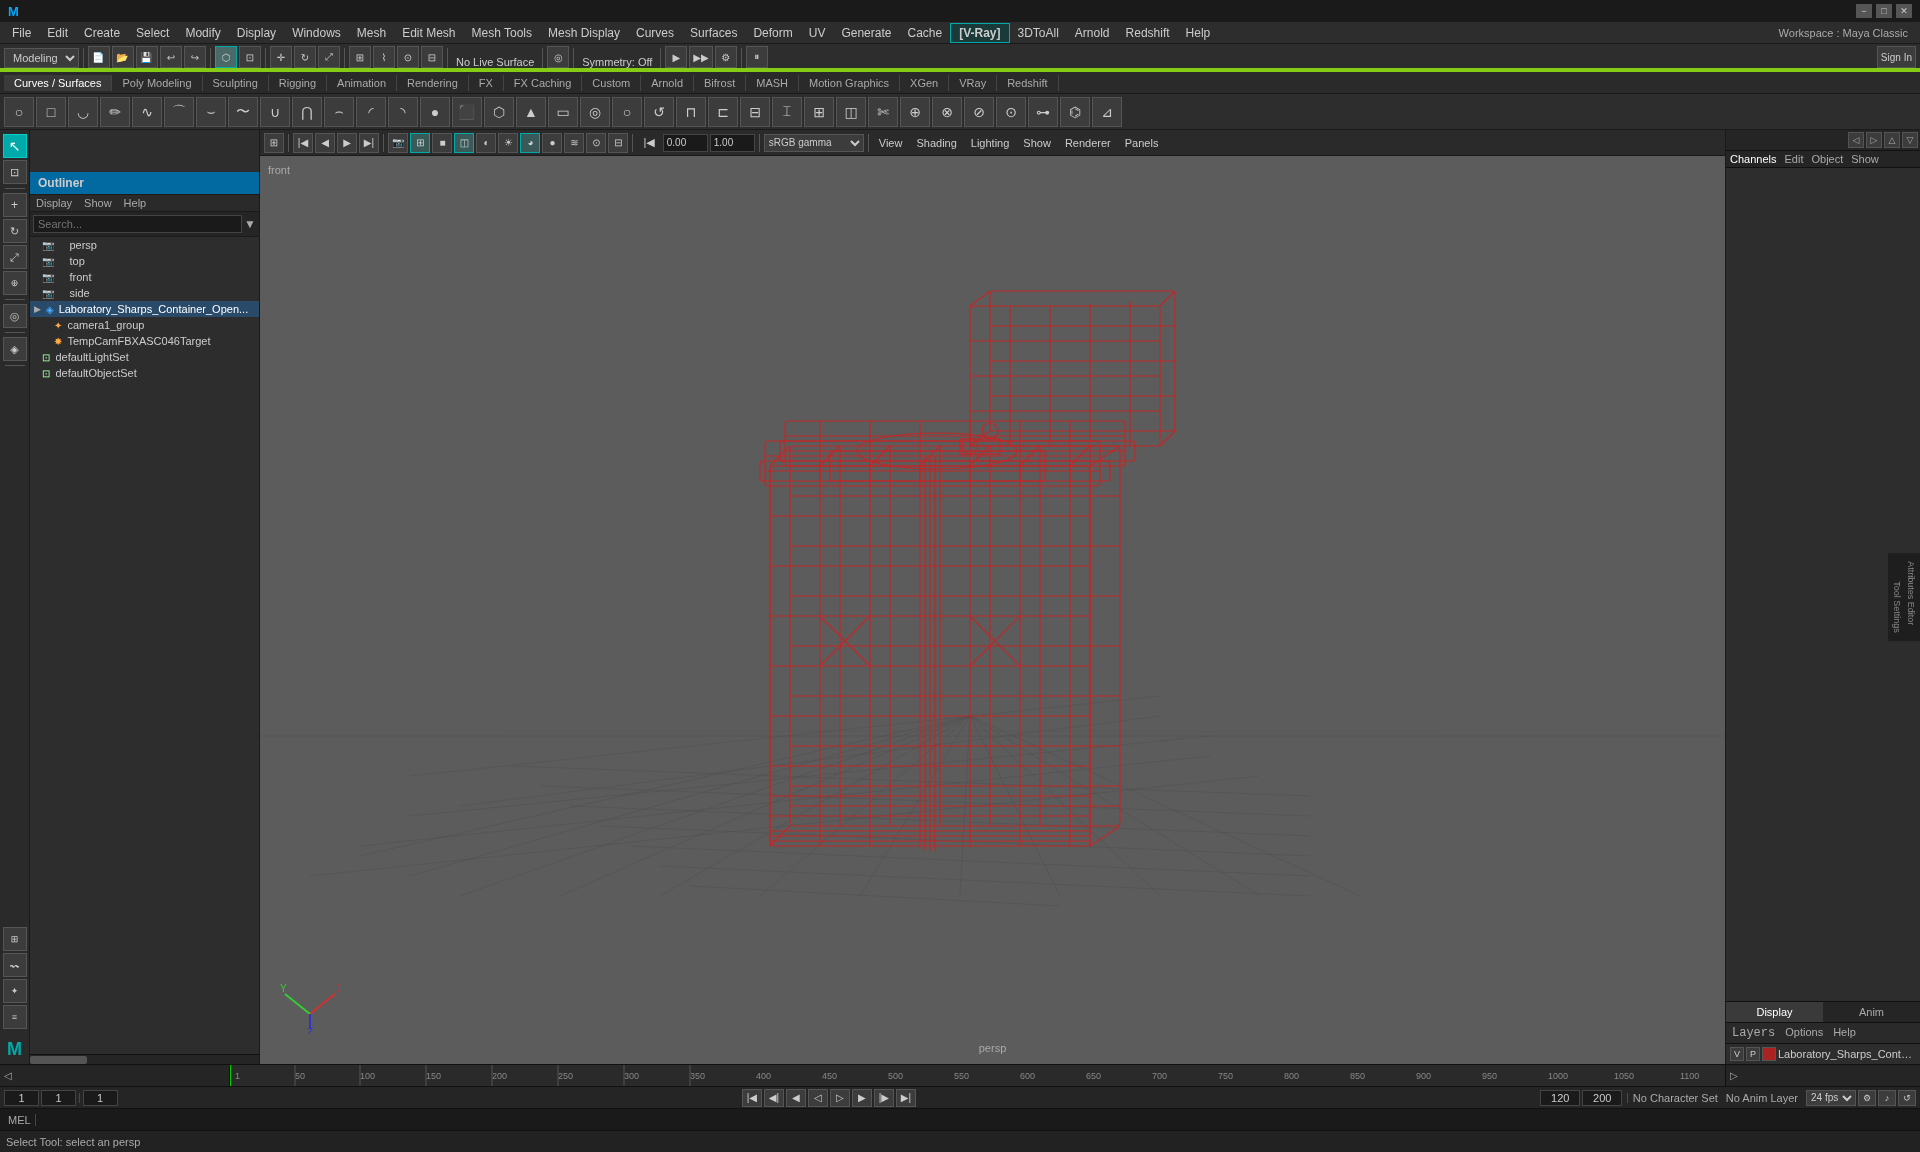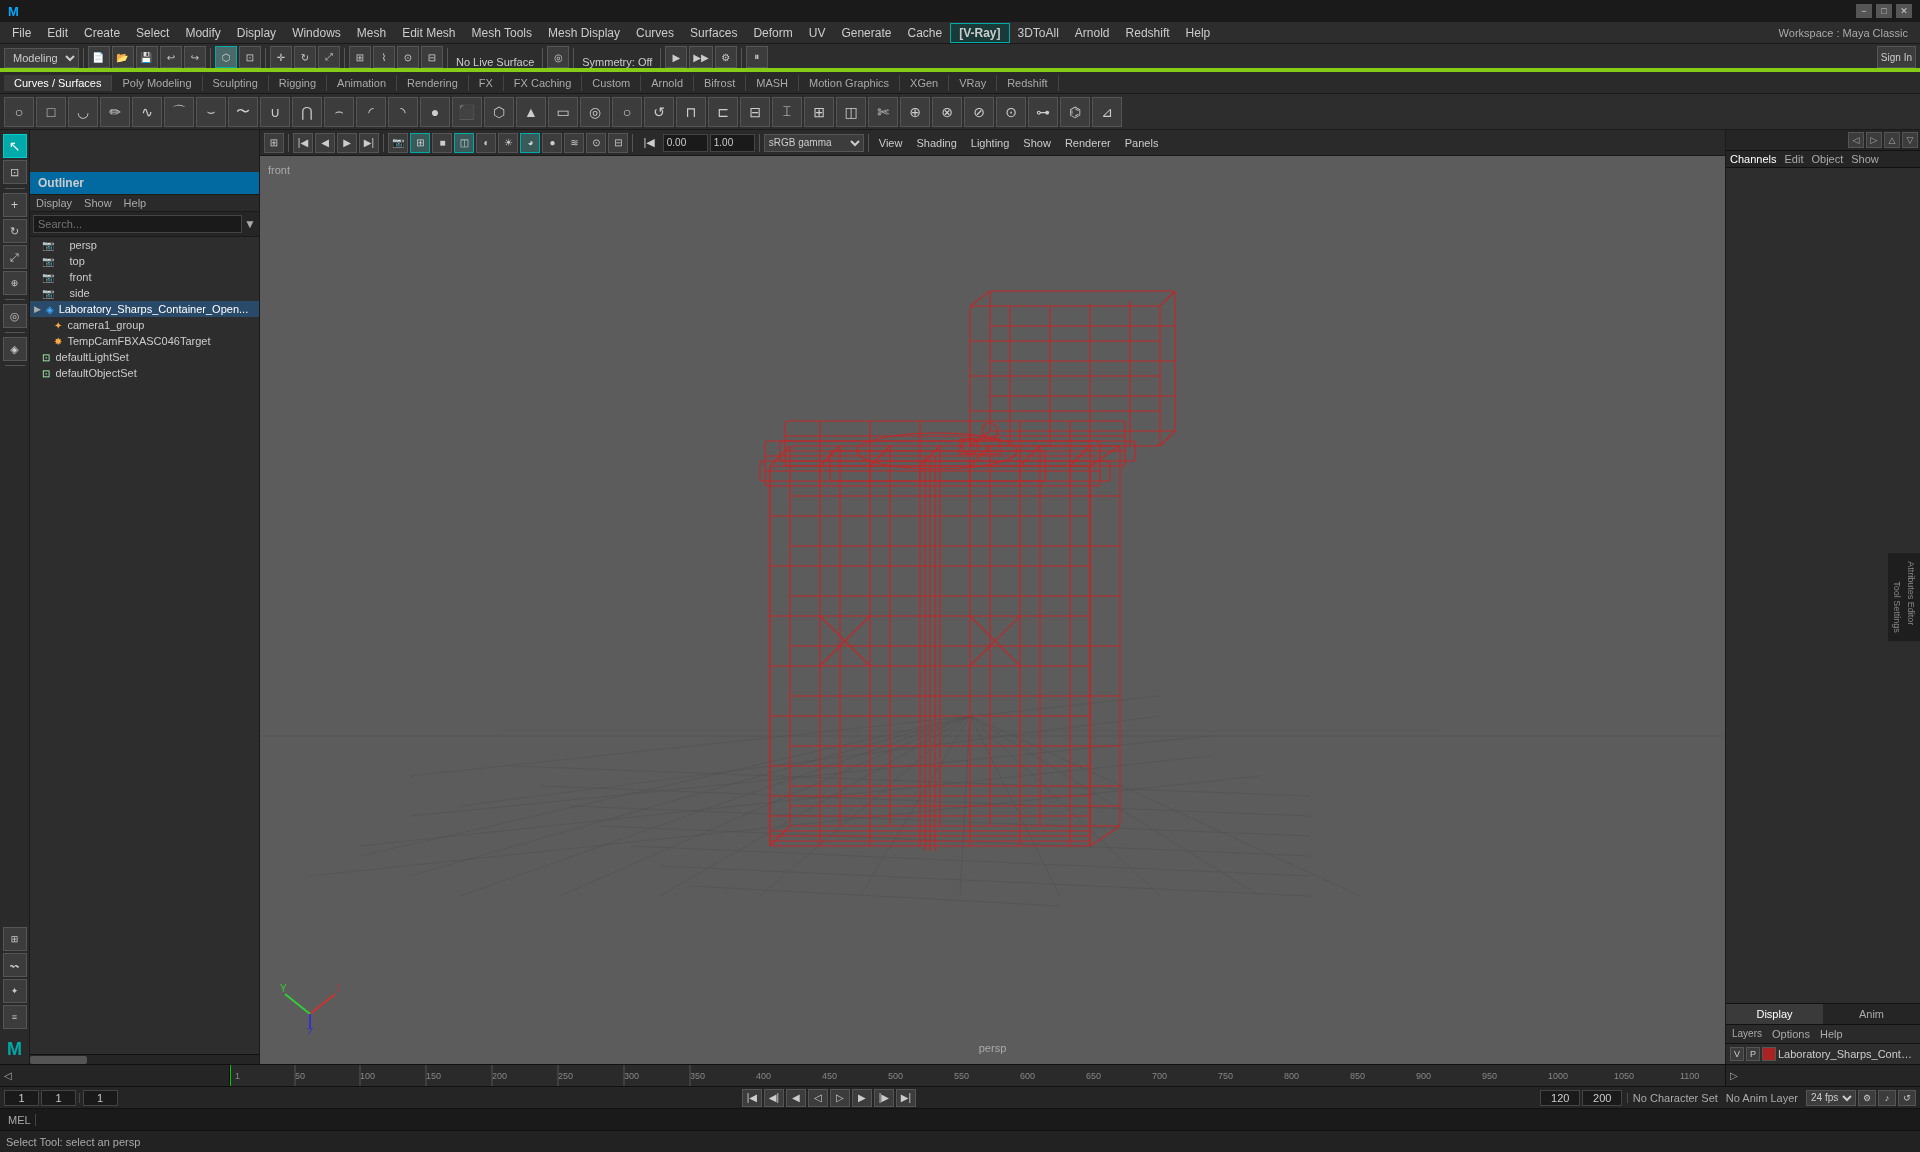--- a/index.html
+++ b/index.html
@@ -552,21 +552,21 @@
 
     <div style="flex:1; background:#2d2d2d;">
     </div>
 
     <div id="layer-tabs" style="display:flex; background:#252525; border-top:1px solid #111; border-bottom:1px solid #111;">
       <span style="flex:1; text-align:center; padding:4px; font-size:11px; cursor:pointer; color:#fff; background:#3a3a3a;">Display</span>
       <span style="flex:1; text-align:center; padding:4px; font-size:11px; cursor:pointer; color:#aaa;">Anim</span>
     </div>
 
     <div id="layer-menubar" style="display:flex; background:#2a2a2a; padding:2px; gap:2px; border-bottom:1px solid #111;">
-      <span style="font-size:10px; color:#aaa; padding:1px 4px; cursor:pointer;">Layers</span>
+      <span style="font-size:12px; color:#aaa; padding:1px 4px; cursor:pointer;font-family:Liberation Mono, monospace;">Layers</span>
       <span style="font-size:11px; color:#aaa; padding:1px 4px; cursor:pointer;">Options</span>
       <span style="font-size:11px; color:#aaa; padding:1px 4px; cursor:pointer;">Help</span>
     </div>
 
     <div class="layer-row" style="display:flex; align-items:center; padding:3px 4px; gap:2px; font-size:11px; cursor:pointer; background:#2d2d2d;">
       <span style="width:14px; height:14px; background:#3c3c3c; border:1px solid #555; display:flex; align-items:center; justify-content:center; font-size:9px; color:#ccc;">V</span>
       <span style="width:14px; height:14px; background:#3c3c3c; border:1px solid #555; display:flex; align-items:center; justify-content:center; font-size:9px; color:#ccc;">P</span>
       <span style="width:14px; height:14px; background:#aa2222; border:1px solid #555;"></span>
       <span style="flex:1; font-size:11px; color:#ccc; overflow:hidden; text-overflow:ellipsis; white-space:nowrap;">Laboratory_Sharps_Container_</span>
     </div>

